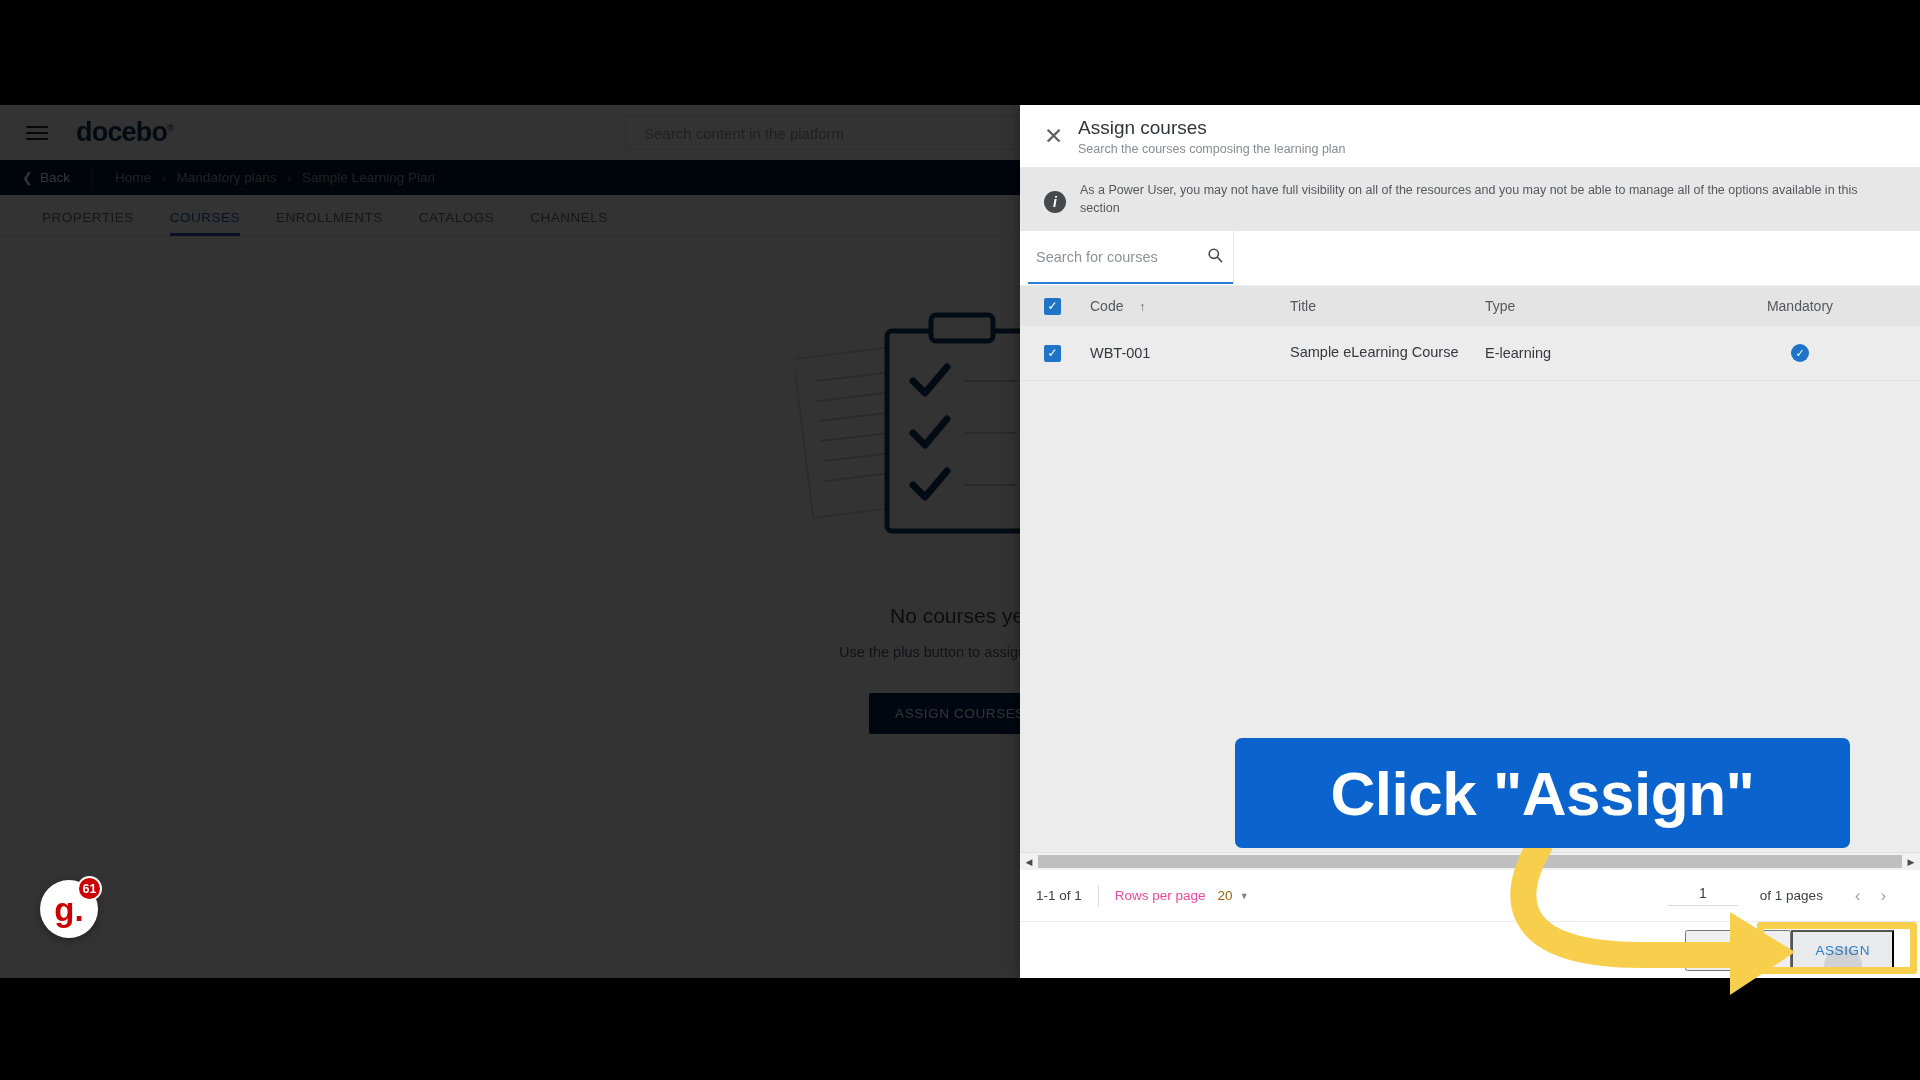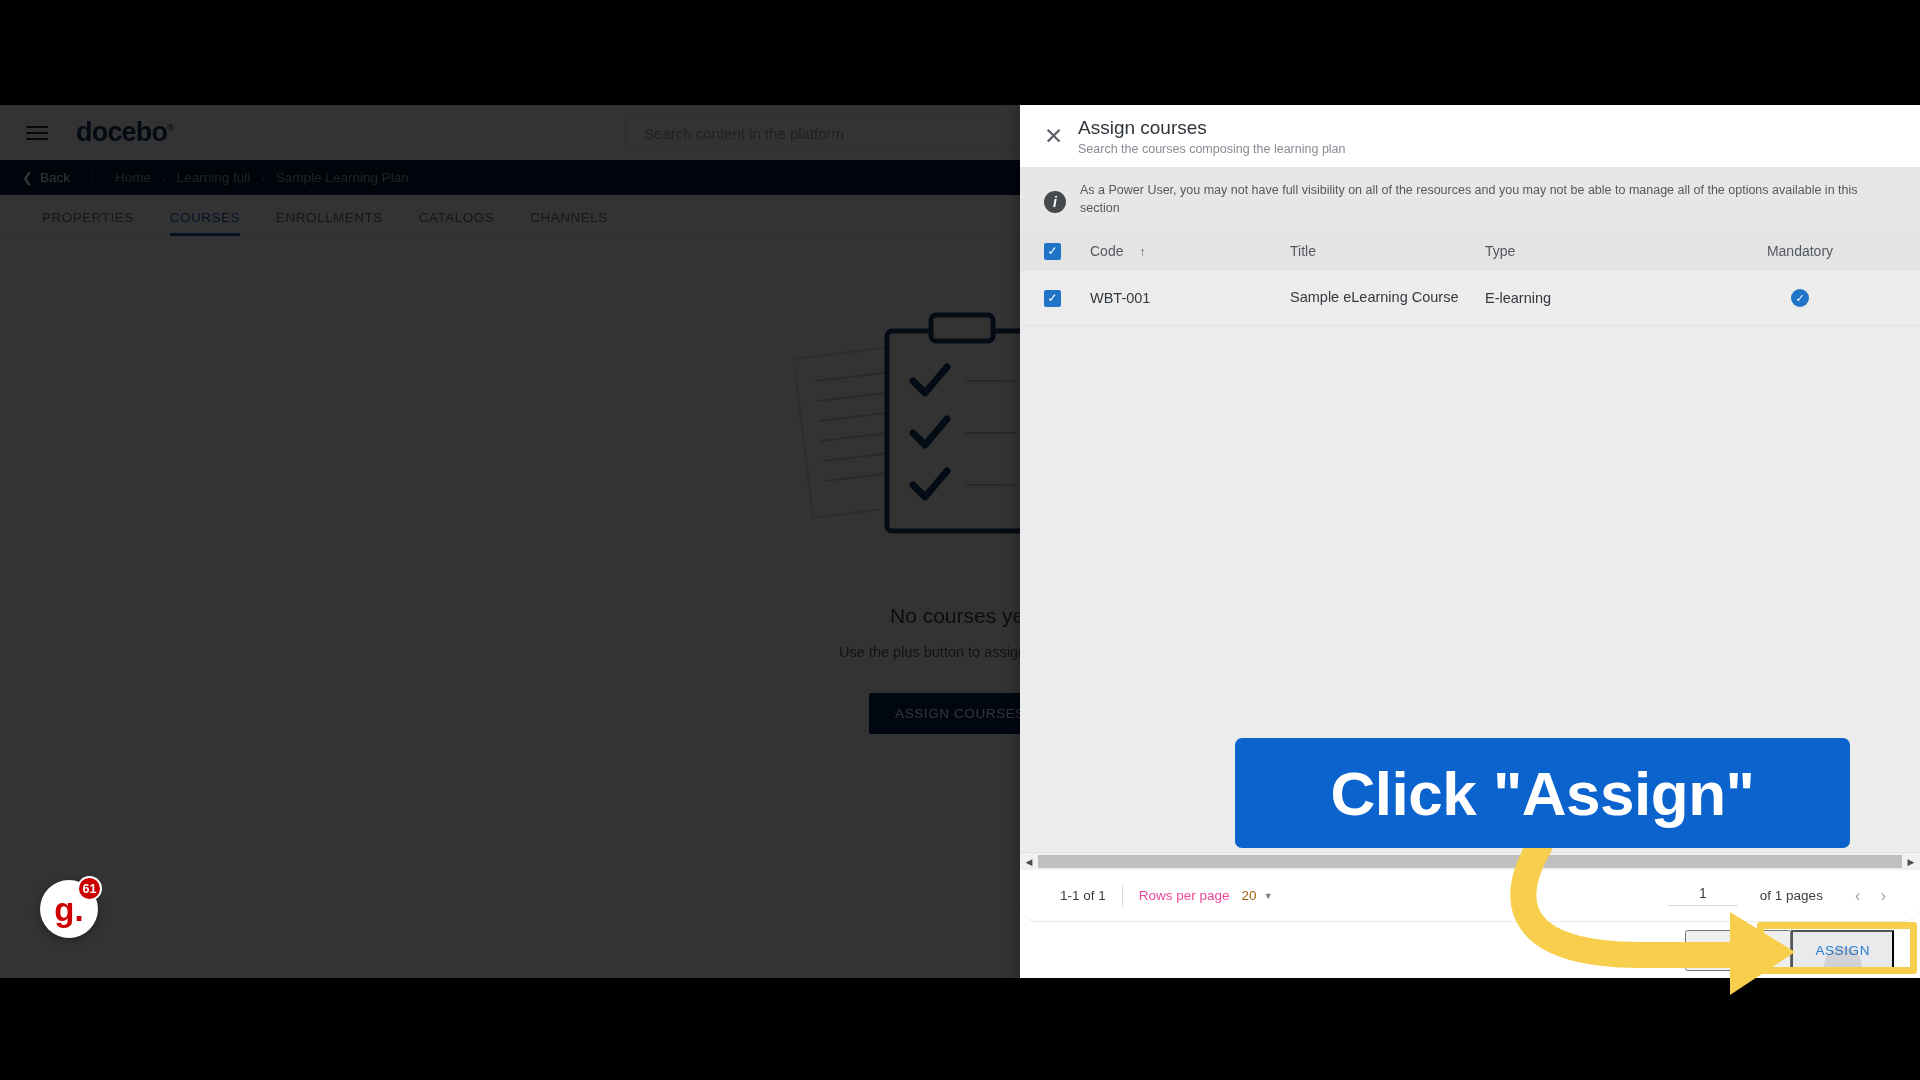--- a/index.html
+++ b/index.html
@@ -159,21 +159,21 @@
   }
 
   .hscroll { height:18px; background:#f1f1f1; display:flex; align-items:center; flex:none;
              border-top:1px solid #e0e0e0; }
   .hscroll .arw { width:18px; text-align:center; font-size:9px; color:#4a4a4a; }
   .hscroll .track { flex:1; height:13px; background:#bfbfbf; }
 
   .m-pager {
     height:52px; display:flex; align-items:center; flex:none;
     border-bottom:1px solid #eaeaea; font-size:13.5px; color:#3b4045;
-    padding-left:40px; gap:0;border-radius:17px;
+    padding-left:16px; gap:0;
   }
   .pg-count { padding-right:16px; }
   .pg-div { width:1px; height:22px; background:#dcdcdc; margin-right:16px; }
   .pg-rpp { color:#ec4899; }
   .pg-rppval { color:#a16207; margin-left:12px; }
   .pg-caret { font-size:9px; color:#7c8187; margin-left:7px; }
   .pg-right { margin-left:auto; display:flex; align-items:center; padding-right:26px; gap:0; }
   .pg-input {
     width:70px; border:none; border-bottom:1px solid #d8d8d8; text-align:center;
     font-size:14px; color:#3b4045; outline:none; background:transparent;
@@ -231,21 +231,21 @@
 
     <div class="breadcrumbbar">
       <div class="bc-back">
         <span class="chev">❮</span>
         <span>Back</span>
       </div>
       <div class="bc-sep-line"></div>
       <div class="bc-items">
         <a href="#">Home</a>
         <span class="arrow">›</span>
-        <a href="#">Learning full</a>
+        <a href="#">Mandatory plans</a>
         <span class="arrow">›</span>
         <a href="#">Sample Learning Plan</a>
       </div>
     </div>
 
     <div class="tabsbar">
       <div class="tab">PROPERTIES</div>
       <div class="tab active">COURSES</div>
       <div class="tab">ENROLLMENTS</div>
       <div class="tab">CATALOGS</div>
@@ -303,20 +303,32 @@
       </div>
     </div>
 
     <div class="m-notice">
       <div class="info-icon">i</div>
       <div>
         <div class="notice-body">As a Power User, you may not have full visibility on all of the resources and you may not be able to manage all of the options available in this section</div>
       </div>
     </div>
 
+    <div class="m-search-row">
+      <div class="m-search">
+        <input placeholder="Search for courses" style="">
+        <span class="sicon">
+          <svg width="16" height="16" viewBox="0 0 16 16" fill="none" stroke="#45494e" stroke-width="1.6">
+            <circle cx="6.8" cy="6.8" r="4.6"></circle>
+              <line x1="10.3" y1="10.3" x2="14.6" y2="14.6" stroke-linecap="round"></line>
+          </svg>
+        </span>
+      </div>
+      <div class="m-search-divider"></div>
+    </div>
 
     <div class="m-table">
       <div class="thead">
         <div class="c-check">
           <div class="cbox">✓</div>
         </div>
         <div class="c-code">
           <span>Code</span>
           <span class="sortarrow">↑</span>
         </div>

